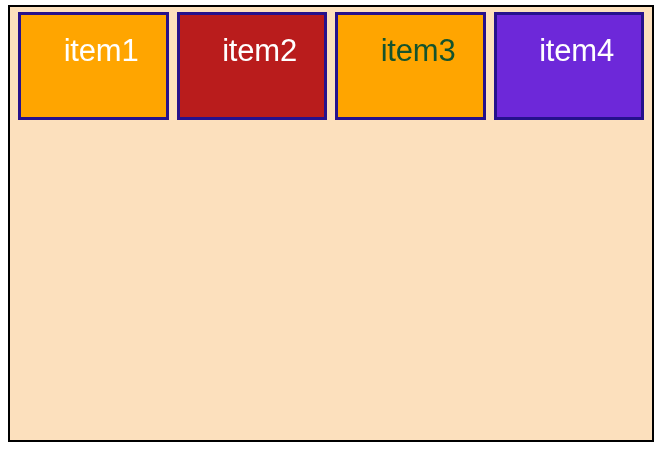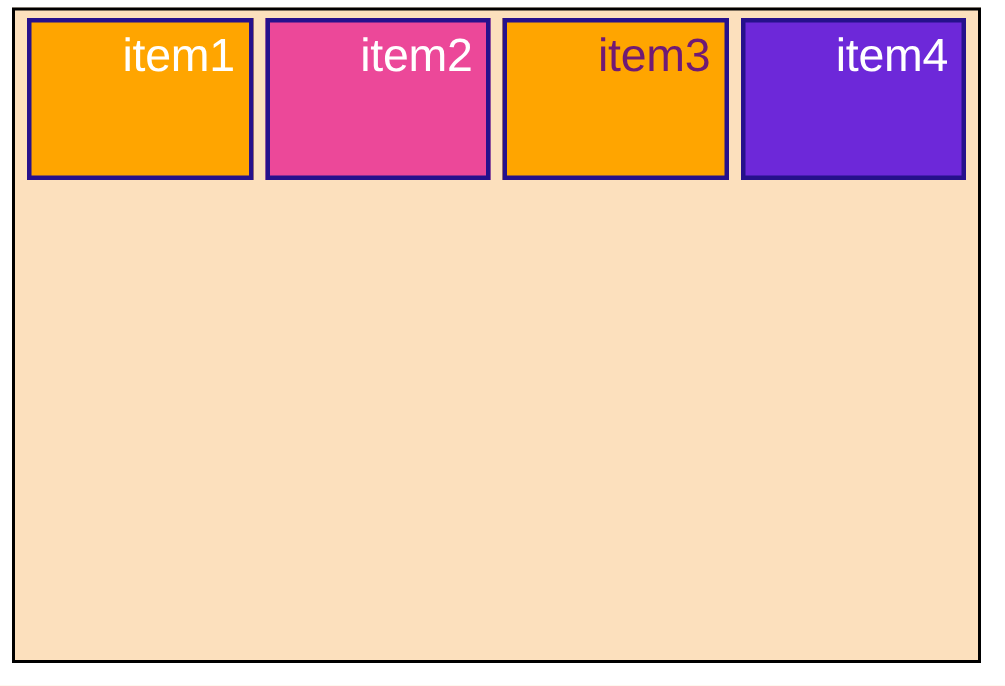--- a/index.html
+++ b/index.html
@@ -42,46 +42,46 @@
     border: 3px solid #26118c;
     display: block;
     position: relative;
     overflow: hidden;
   }
 
   .flex-item .item-label {
     display: block;
     width: 100%;
     text-align: right;
-    padding-right: 9px;
+    padding-right: 27px;
     box-sizing: border-box;
-    margin-top: 4px;
+    margin-top: 18px;
     color: #ffffff;
     font-family: "Liberation Sans", sans-serif;
     font-size: 31px;
     line-height: 36px;
     font-weight: 400;
     letter-spacing: -0.2px;
     white-space: nowrap;
   }
 </style>
 </head>
 <body style="background: rgb(255, 255, 255);">
 
 <div id="flex-container" style="background-color: rgb(252, 224, 189); border-color: rgb(0, 0, 0); border-width: 2px;">
 
   <div class="flex-item" style="background-color: rgb(255, 165, 0); border-color: rgb(38, 17, 140);">
     <span class="item-label" style="color: rgb(255, 255, 255);">item1</span>
   </div>
 
-  <div class="flex-item" style="background-color: #ec4899; border-color: rgb(38, 17, 140);">
+  <div class="flex-item" style="background-color: #b91c1c; border-color: rgb(38, 17, 140);">
     <span class="item-label" style="color: rgb(255, 255, 255);">item2</span>
   </div>
 
   <div class="flex-item" style="background-color: rgb(255, 165, 0); border-color: rgb(38, 17, 140);">
-    <span class="item-label" style="color: #701a75;">item3</span>
+    <span class="item-label" style="color: #14532d;">item3</span>
   </div>
 
   <div class="flex-item" style="background-color: #6d28d9; border-color: rgb(38, 17, 140);">
     <span class="item-label" style="color: rgb(255, 255, 255);">item4</span>
   </div>
 
 </div>
 
 </body></html>

